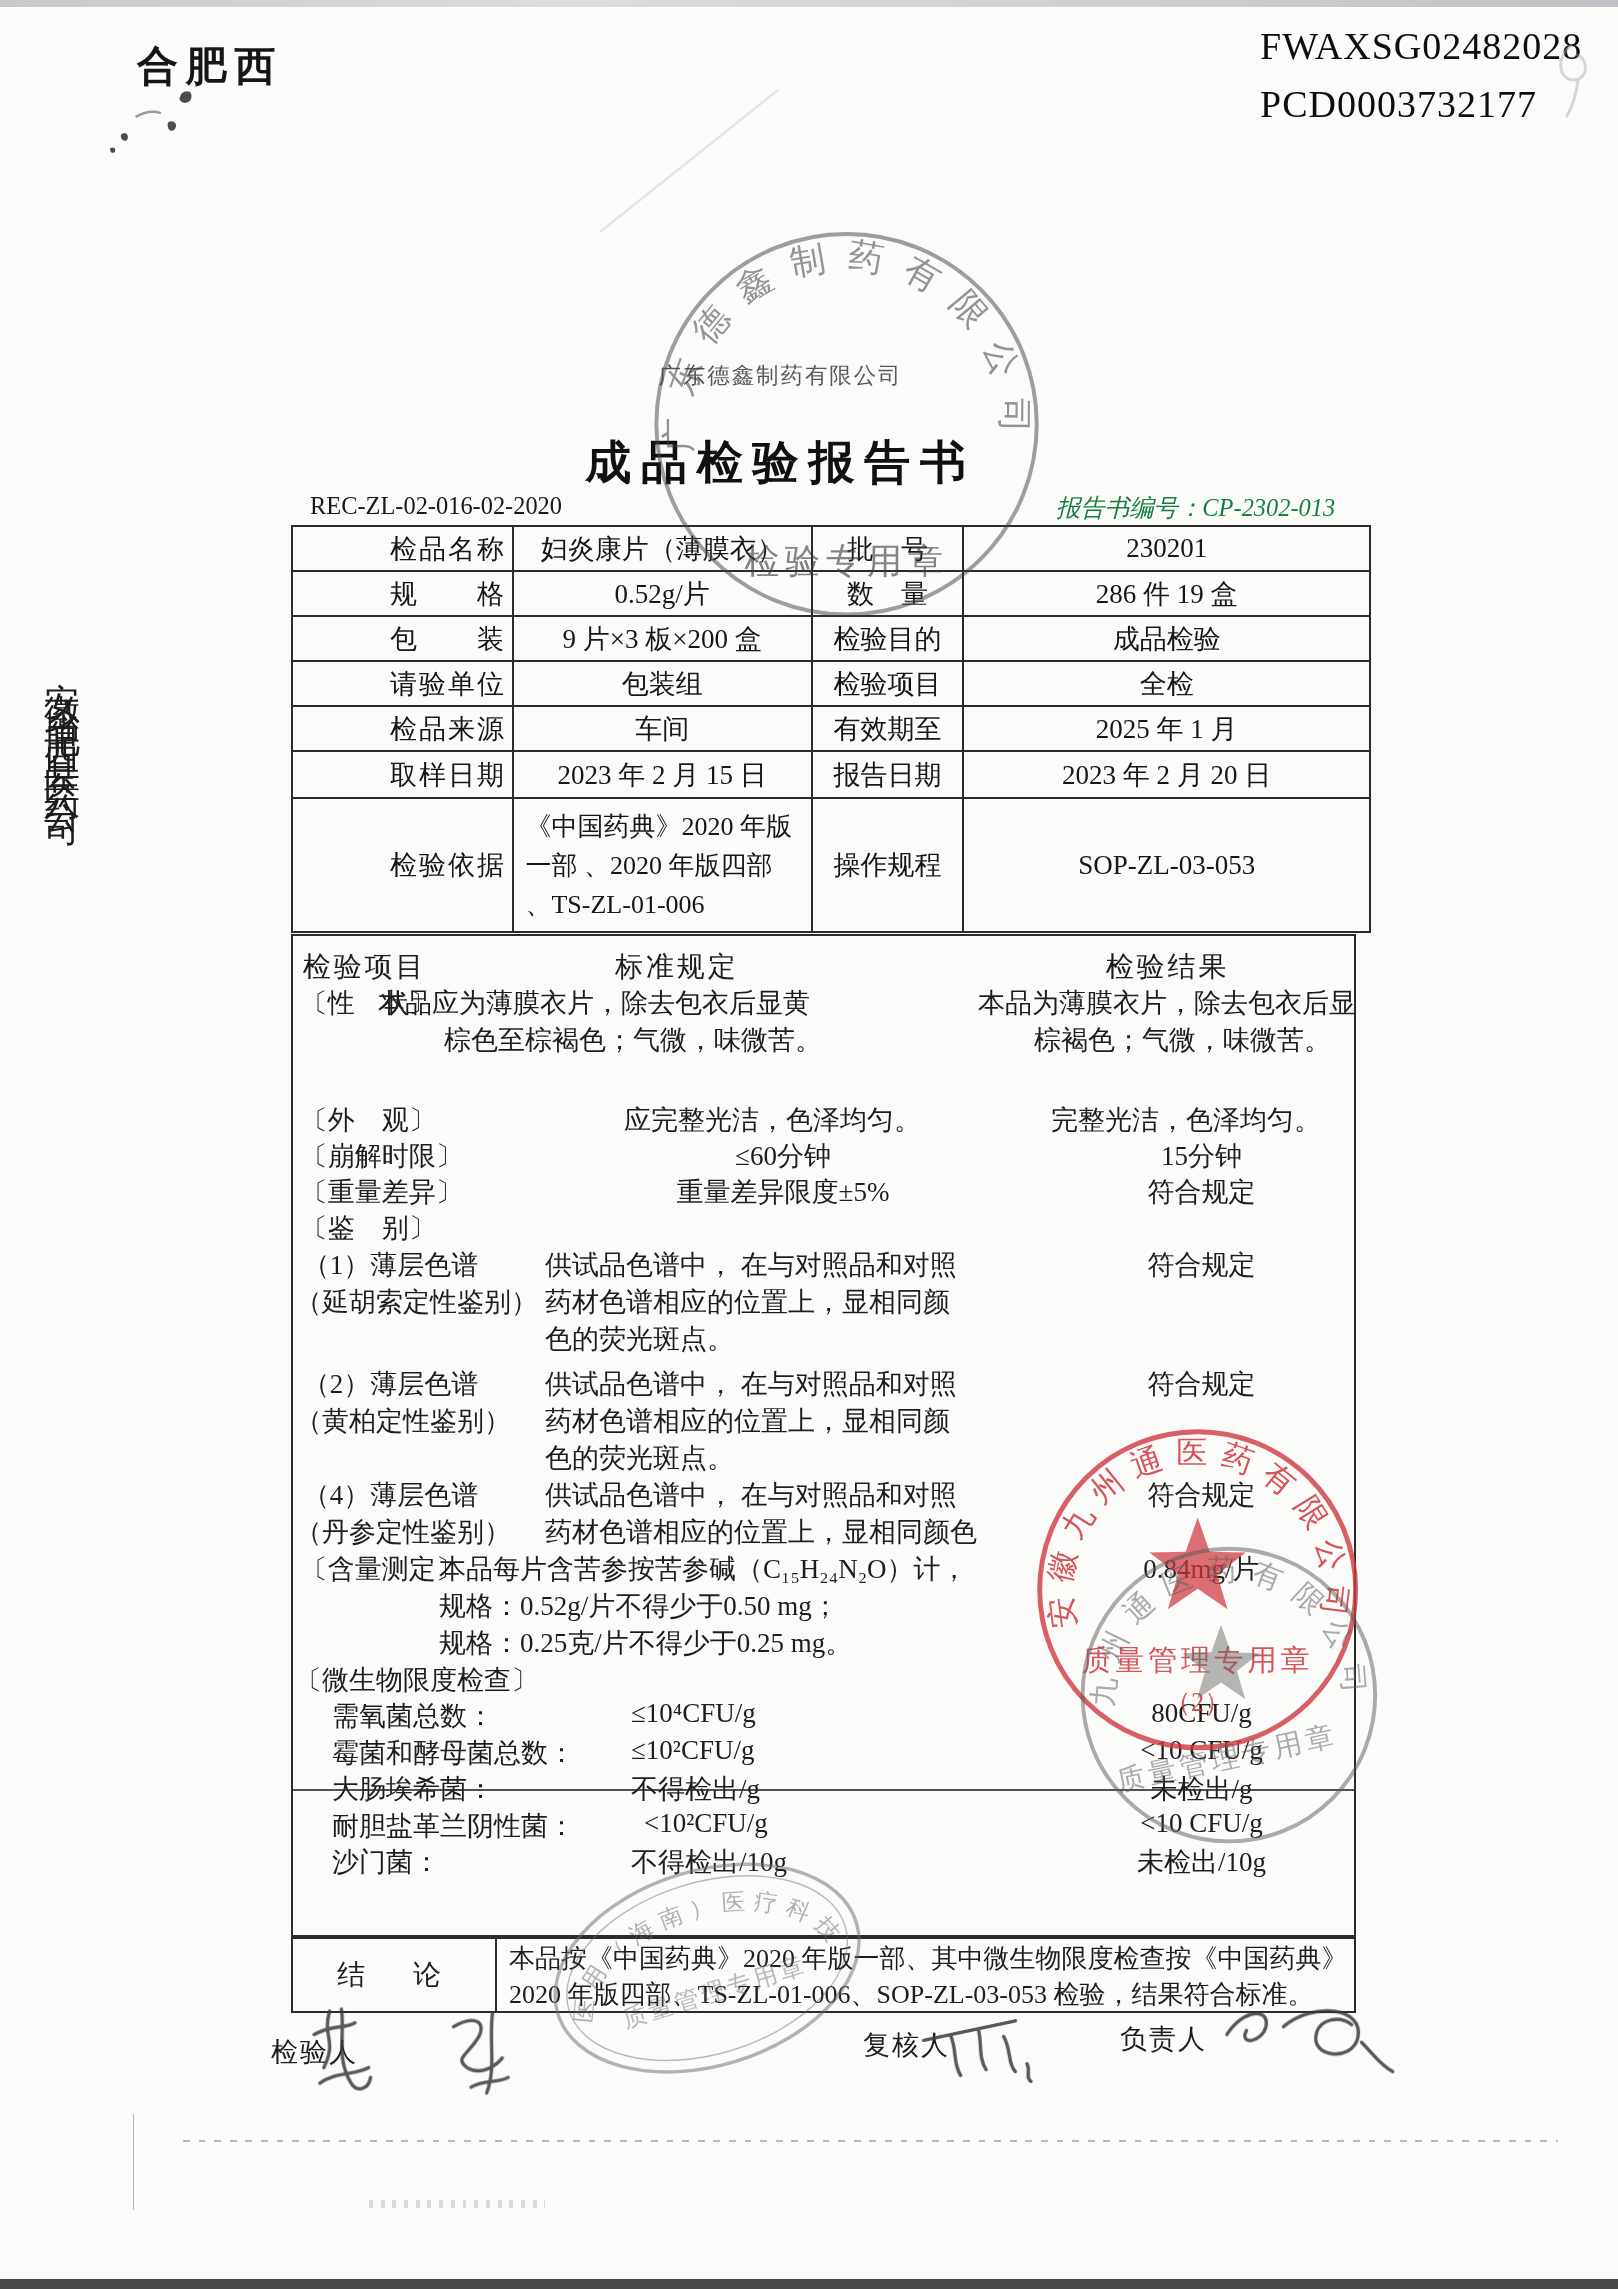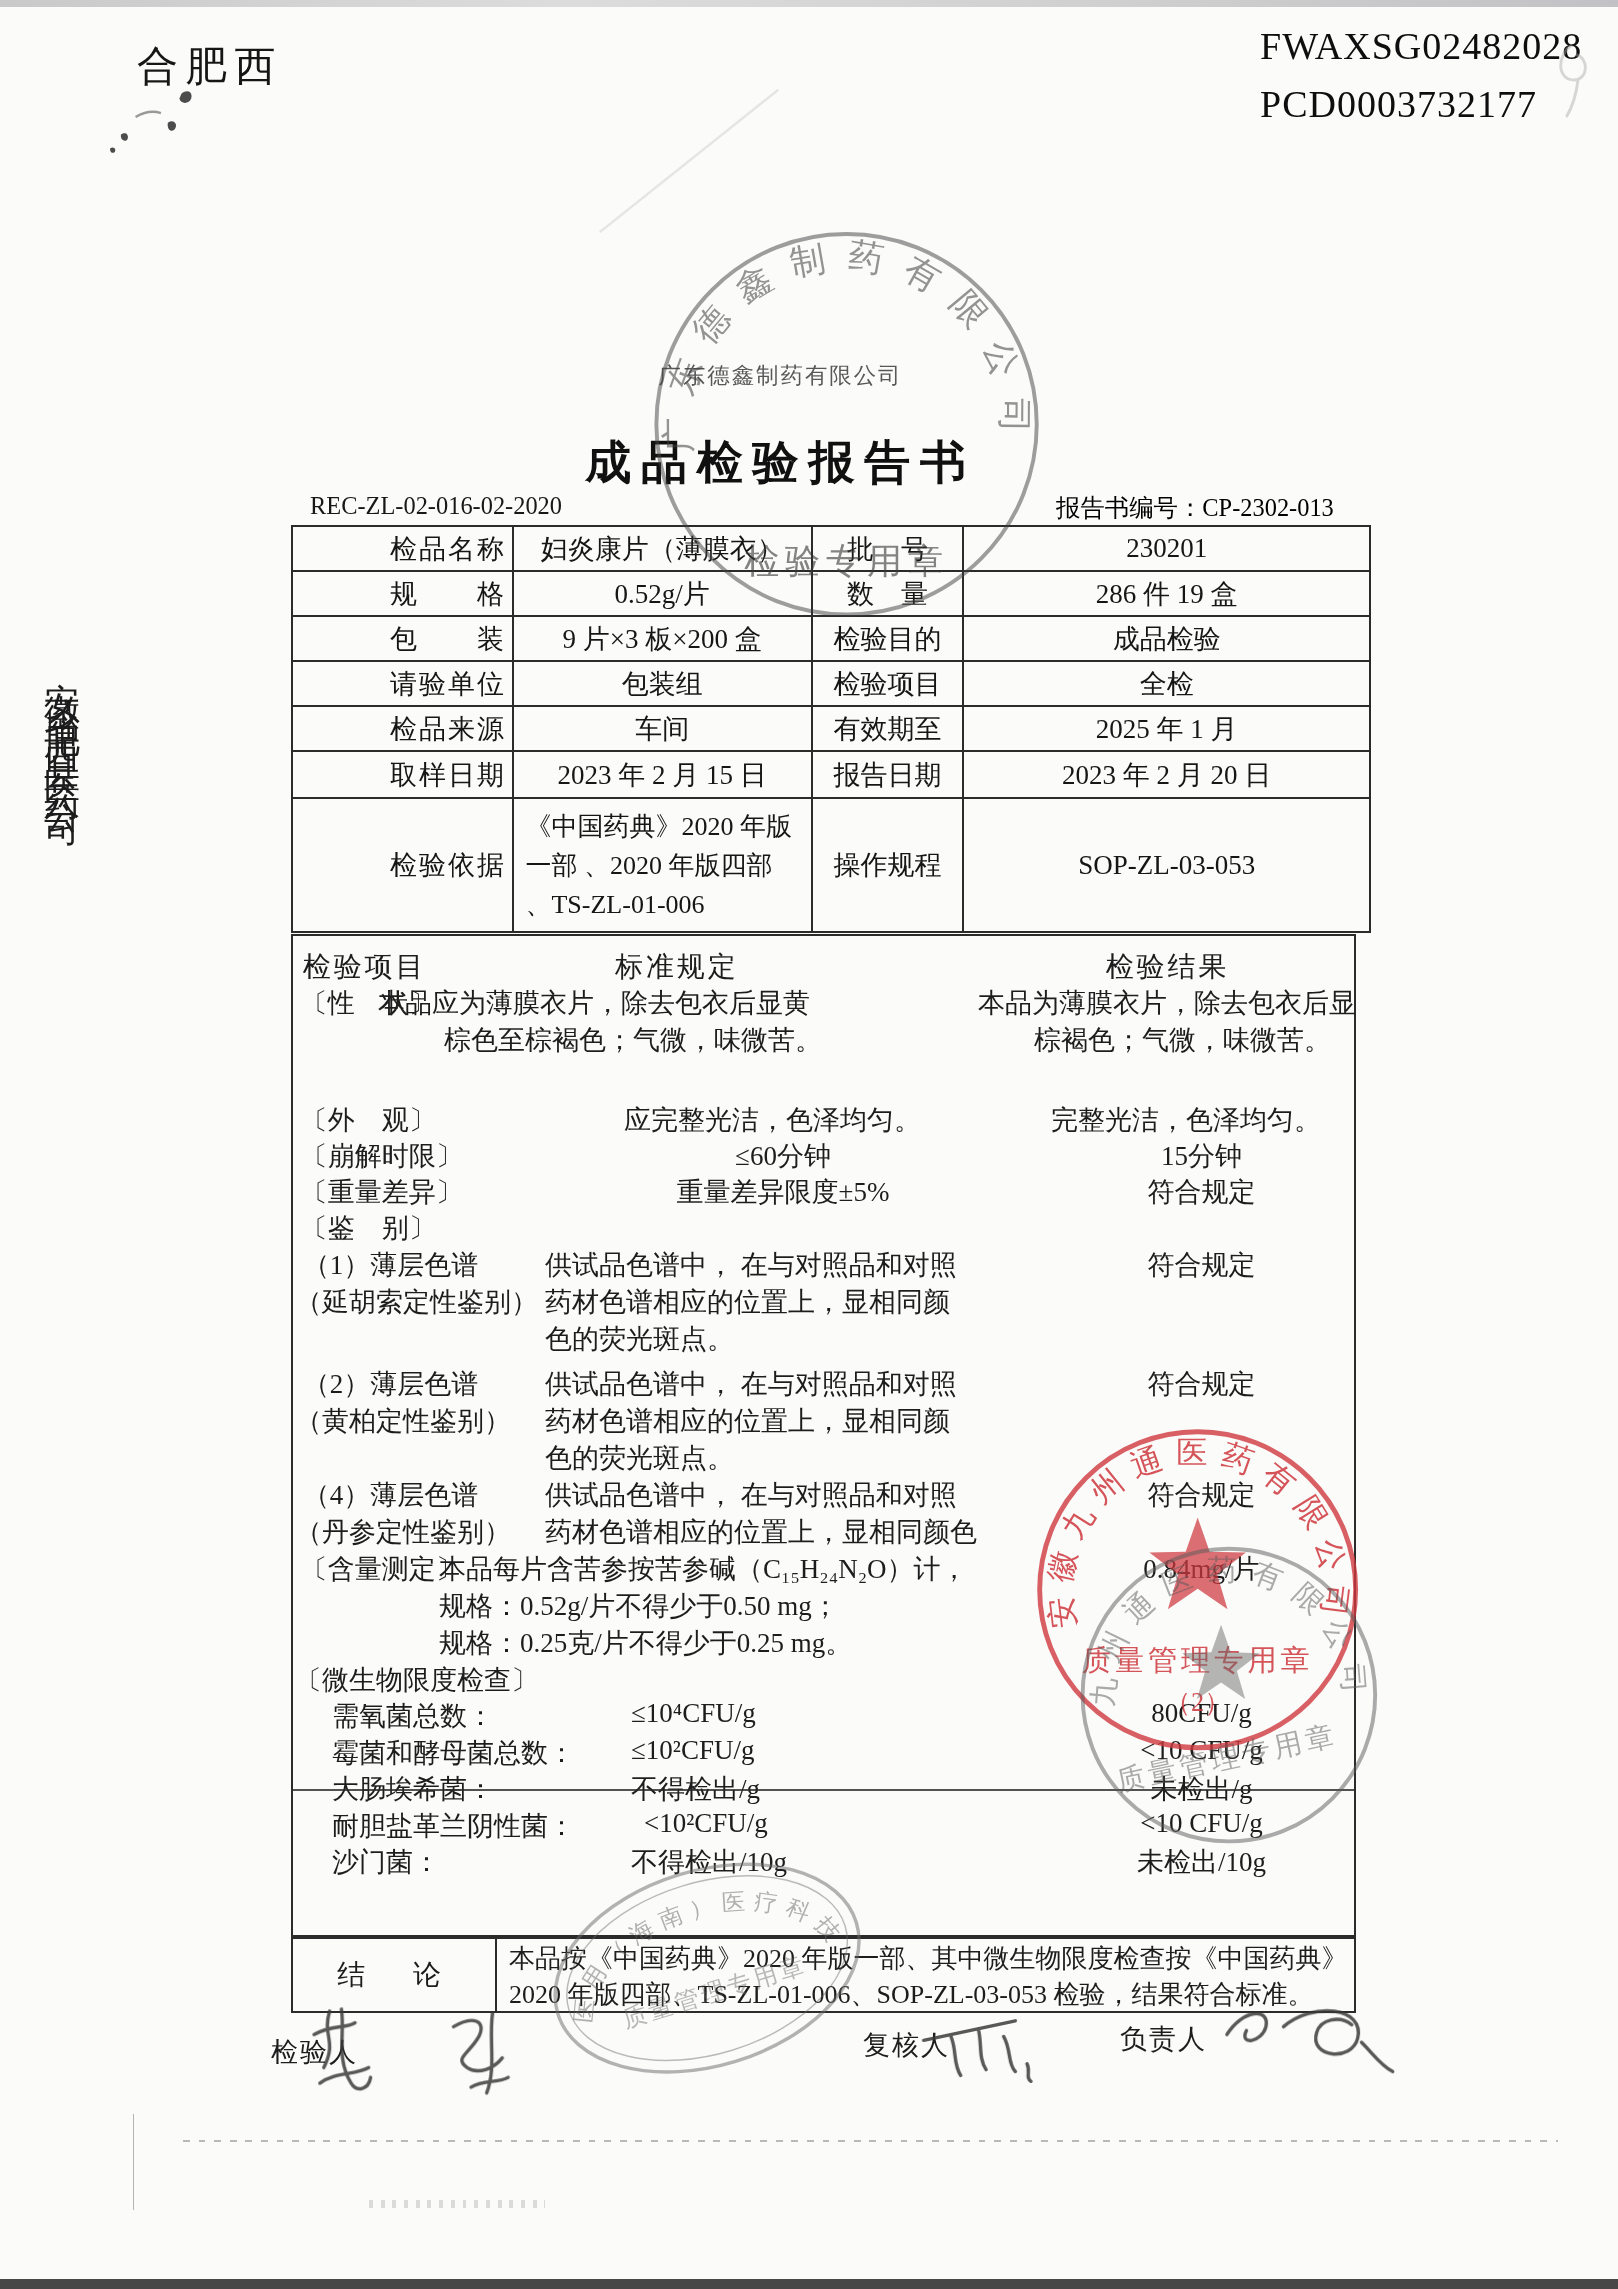--- a/index.html
+++ b/index.html
@@ -1,32 +1,32 @@
 <!DOCTYPE html>
 <html><head>
 <meta charset="utf-8">
 <style>
   html,body{margin:0;padding:0;background:#e8e8e8;}
   .page{position:relative;width:1619px;height:2290px;background:#fbfbfa;overflow:hidden;
         font-family:"Liberation Serif", serif;color:#1d1d1d;}
   .abs{position:absolute;}
   .top-strip{left:0;top:0;width:1619px;height:6.8px;background:linear-gradient(90deg,#c9c9c9,#dcdcdc 35%,#cfcfcf 70%,#c2c2c6);}
   .bottom-strip{left:0;top:2279px;width:1619px;height:10.7px;background:#474747;}
-  .region-label{left:137px;top:39px;font-family:"Liberation Sans",sans-serif;font-weight:400;
+  .region-label{left:137px;top:39px;font-family:"Liberation Sans",sans-serif;font-weight:700;
         font-size:41px;letter-spacing:7.8px;color:#161616;}
   .codes{left:1260px;top:27px;font-size:38px;letter-spacing:1px;color:#0e0e0e;line-height:1.0;}
   .codes div{margin-bottom:19.5px;}
   .side-vertical{left:37px;top:653px;writing-mode:vertical-rl;text-orientation:upright;
         font-size:36px;letter-spacing:14.6px;color:#1c1c1c;}
   .company{left:488px;top:360px;width:585px;text-align:center;font-size:22.4px;letter-spacing:2px;
         color:#3c3c3c;filter:blur(0.5px);opacity:.85;}
   .title{left:483px;top:432px;width:595px;text-align:center;font-size:46px;font-weight:700;
         letter-spacing:9.8px;color:#101010;}
   .doc-code{left:310px;top:492px;font-size:24.4px;color:#181818;}
-  .report-no{left:1056px;top:492px;font-size:24.4px;color:#000000;}
+  .report-no{left:1056px;top:492px;font-size:24.4px;color:#15803d;font-style:italic;}
 
   table.info{position:absolute;left:291px;top:525px;width:1065px;border-collapse:collapse;
         table-layout:fixed;font-size:27px;color:#161616;}
   table.info td{border:2px solid #2b2b2b;padding:0 5.9px;overflow:hidden;}
   table.info .lb{width:207px;text-align:right;letter-spacing:2px;}
   table.info .vl{width:285px;text-align:center;}
   table.info .lb2{width:138px;text-align:center;}
   table.info .vl2{width:393px;text-align:center;}
   table.info td.dep{text-align:left;padding:3.9px 11.7px;line-height:1.5;font-size:26px;border-radius:10px;}
 

